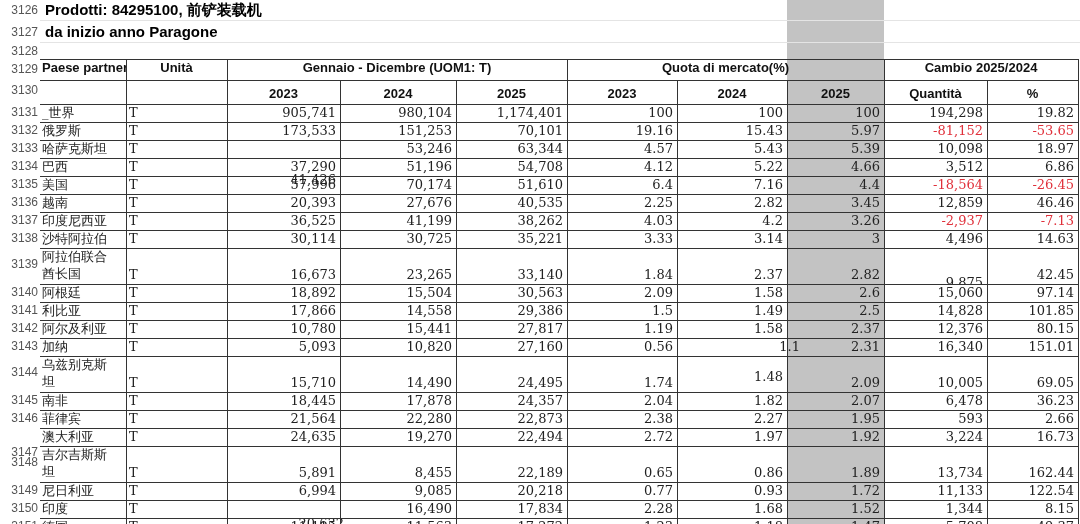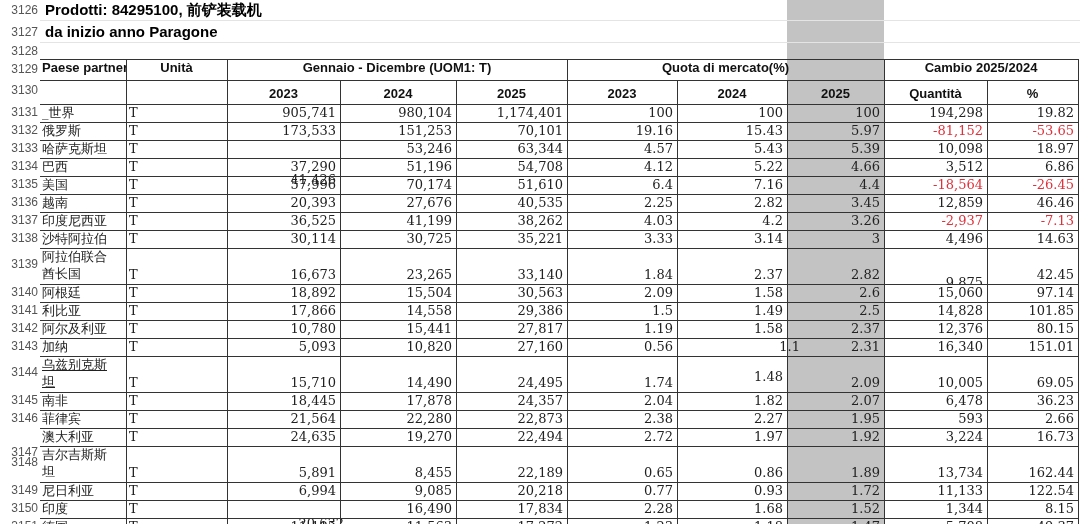--- a/index.html
+++ b/index.html
@@ -199,21 +199,21 @@
         <div class="cell num" style="left: 227px; width: 113px; top: 0px; height: 18px; line-height: 18px;">5,093</div>
         <div class="cell num" style="left: 340px; width: 116px; top: 0px; height: 18px; line-height: 18px;">10,820</div>
         <div class="cell num" style="left: 456px; width: 111px; top: 0px; height: 18px; line-height: 18px;">27,160</div>
         <div class="cell num" style="left: 567px; width: 110px; top: 0px; height: 18px; line-height: 18px;">0.56</div>
         <div class="cell num" style="left: 677px; width: 127px; top: 0px; height: 18px; line-height: 18px; padding-left: 20px;">1.1</div>
         <div class="cell num" style="left: 787px; width: 97px; top: 0px; height: 18px; line-height: 18px;">2.31</div>
         <div class="cell num" style="left: 884px; width: 103px; top: 0px; height: 18px; line-height: 18px;">16,340</div>
         <div class="cell num" style="left: 987px; width: 91px; top: 0px; height: 18px; line-height: 18px;">151.01</div>
       </div>
       <div class="row" style="top: 356px; height: 36px;">
-        <div class="cell" style="left: 42px; width: 84px; top: 0px; height: 36px; line-height: 17px; white-space: normal; text-decoration: underline;">
+        <div class="cell" style="left: 42px; width: 84px; top: 0px; height: 36px; line-height: 17px; white-space: normal;">
           <div>乌兹别克斯</div>
           <div>坦</div>
         </div>
         <div class="cell " style="left: 128px; width: 98px; top: 0px; height: 36px; line-height: 18px; padding-left: 1px; padding-top: 18px;">T</div>
         <div class="cell num" style="left: 227px; width: 113px; top: 0px; height: 36px; line-height: 18px; padding-top: 18px;">15,710</div>
         <div class="cell num" style="left: 340px; width: 116px; top: 0px; height: 36px; line-height: 18px; padding-top: 18px;">14,490</div>
         <div class="cell num" style="left: 456px; width: 111px; top: 0px; height: 36px; line-height: 18px; padding-top: 18px;">24,495</div>
         <div class="cell num" style="left: 567px; width: 110px; top: 0px; height: 36px; line-height: 18px; padding-top: 18px;">1.74</div>
         <div class="cell num" style="left: 677px; width: 110px; top: 0px; height: 36px; line-height: 18px; padding-top: 12px;">1.48</div>
         <div class="cell num" style="left: 787px; width: 97px; top: 0px; height: 36px; line-height: 18px; padding-top: 18px;">2.09</div>

